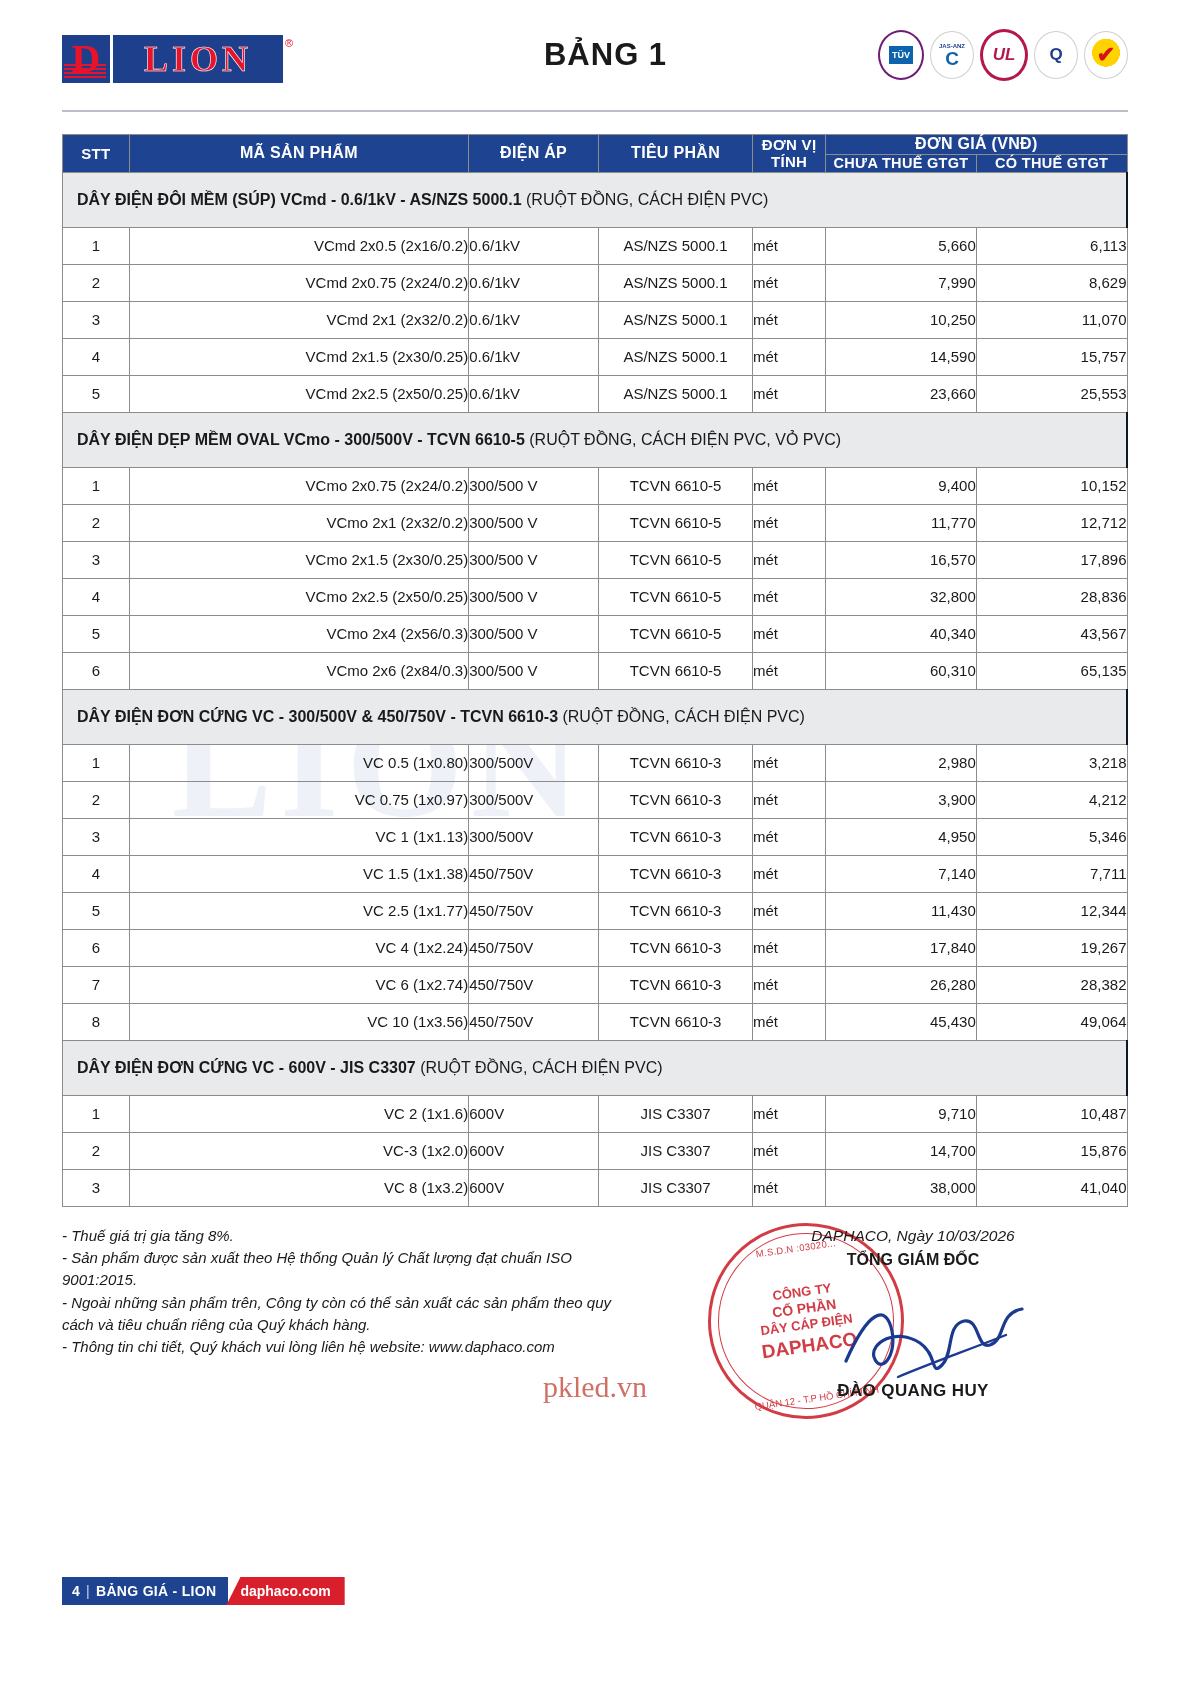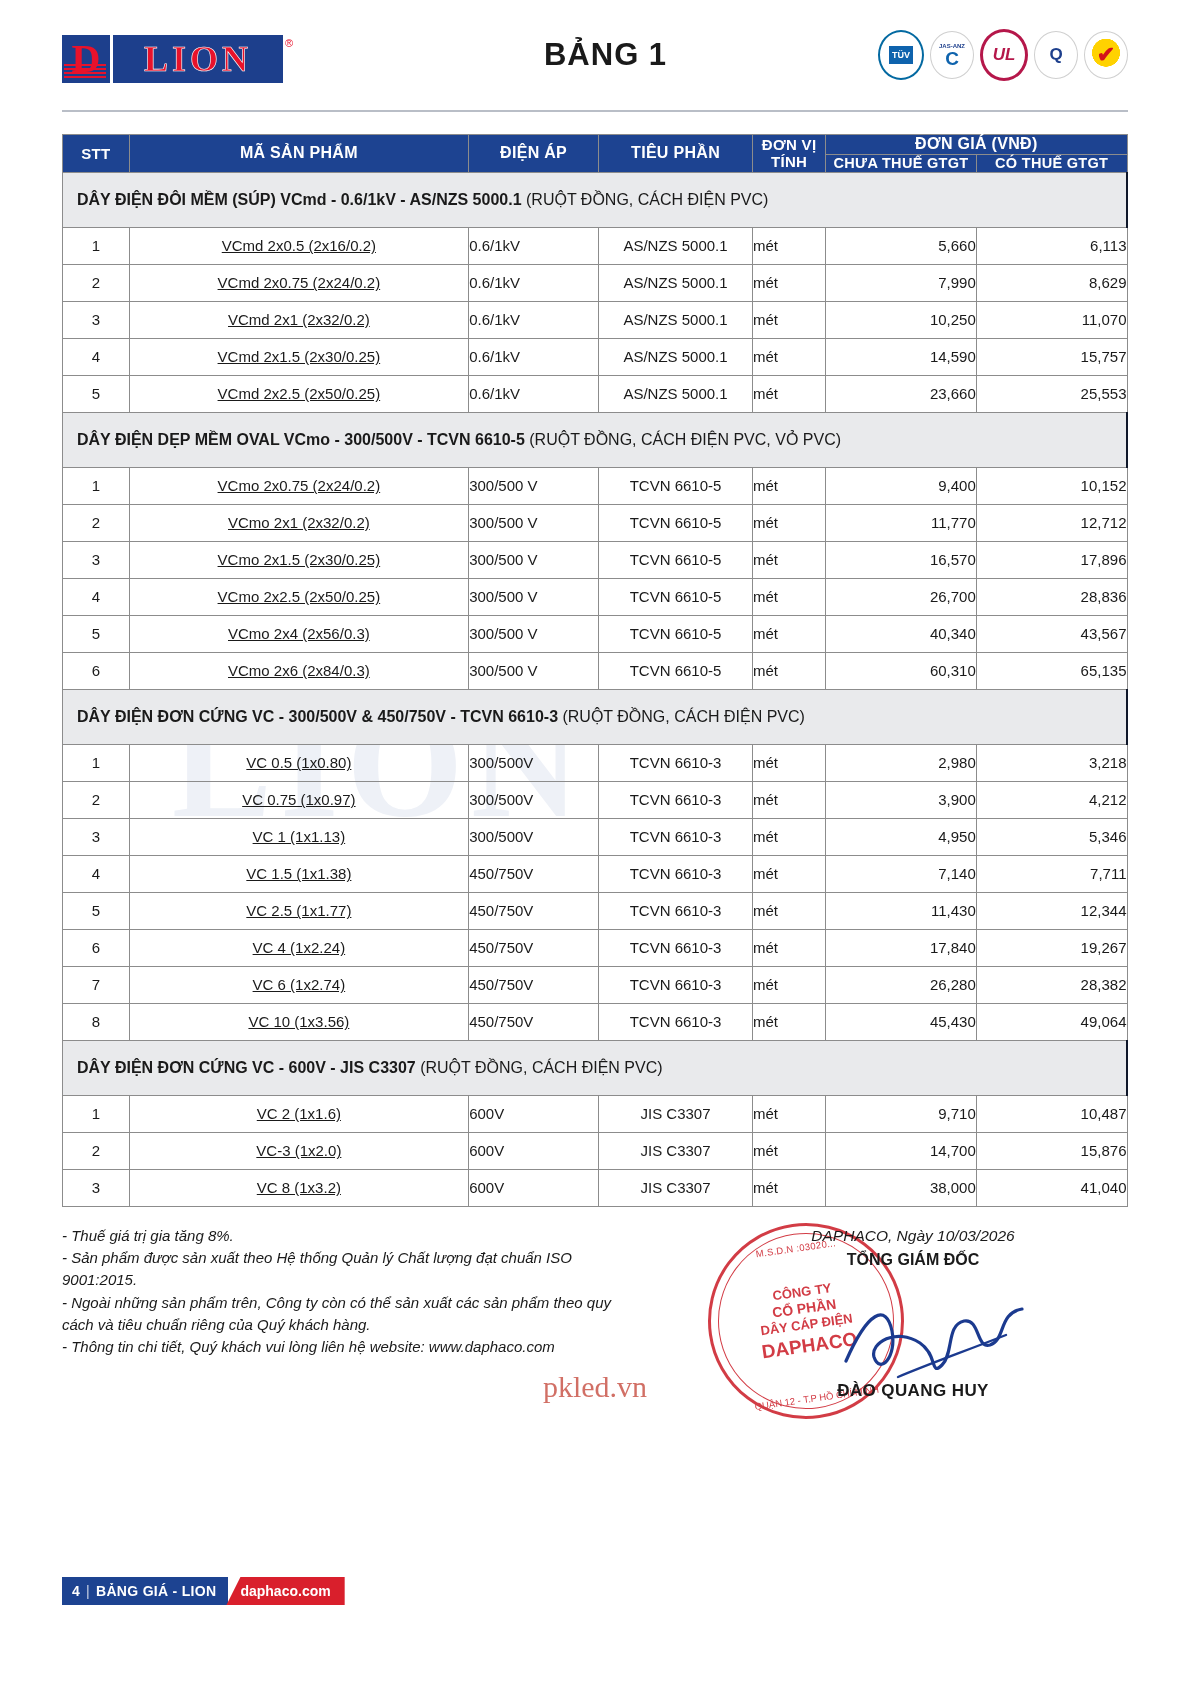--- a/index.html
+++ b/index.html
@@ -106,21 +106,21 @@
     height: 46px;
     border-radius: 50%;
     display: flex;
     align-items: center;
     justify-content: center;
     font-size: 7px;
     font-weight: bold;
     position: relative;
     background: #ffffff;
   }
-  .cert-tuv { border: 2px solid #0369a1; color: #0e63ad; }
+  .cert-tuv { border: 2px solid #701a75; color: #0e63ad; }
   .cert-tuv .inner {
     width: 24px; height: 18px; background: #0e63ad; color: #fff;
     display:flex; align-items:center; justify-content:center;
     font-size: 9px; transform: rotate(0deg);
   }
   .cert-jas { border: 1px solid #cfcfcf; color: #0e63ad; flex-direction: column; }
   .cert-jas .top { font-size: 6px; color:#1d3f8c; }
   .cert-jas .big { font-size: 19px; font-weight: bold; color:#0e63ad; line-height:1; }
   .cert-ul { border: 3px solid #b5174a; color: #b5174a; font-size: 17px; font-style: italic; }
   .cert-q { border: 1px solid #cfcfcf; color: #1d3f8c; font-size: 17px; }
@@ -199,21 +199,21 @@
   tr.section-row .sec-bold { font-weight: bold; }
   tr.section-row .sec-light { font-weight: normal; }
 
   tbody td {
     height: 36px;
     font-size: 15px;
     color: #1a1a1a;
     background: transparent;
   }
   td.c-stt { text-align: center; width: 60px; }
-  td.c-code { text-align: center; padding-left: 14px; text-decoration: underline; }
+  td.c-code { text-align: right; padding-left: 14px; }
   td.c-volt { text-align: left; padding-left: 12px; }
   td.c-std  { text-align: center; padding-left: 12px; }
   td.c-unit { text-align: left; padding-left: 11px; }
   td.c-price { text-align: right; padding-right: 13px; }
 
   
   .below-table {
     margin: 14px 62px 0 62px;
     display: flex;
     justify-content: space-between;
@@ -484,21 +484,21 @@
           <td class="c-unit">mét</td>
           <td class="c-price">16,570</td>
           <td class="c-price">17,896</td>
         </tr>
         <tr>
           <td class="c-stt">4</td>
           <td class="c-code">VCmo 2x2.5 (2x50/0.25)</td>
           <td class="c-volt">300/500 V</td>
           <td class="c-std">TCVN 6610-5</td>
           <td class="c-unit">mét</td>
-          <td class="c-price">26,700</td>
+          <td class="c-price">32,800</td>
           <td class="c-price">28,836</td>
         </tr>
         <tr>
           <td class="c-stt">5</td>
           <td class="c-code">VCmo 2x4 (2x56/0.3)</td>
           <td class="c-volt">300/500 V</td>
           <td class="c-std">TCVN 6610-5</td>
           <td class="c-unit">mét</td>
           <td class="c-price">40,340</td>
           <td class="c-price">43,567</td>

